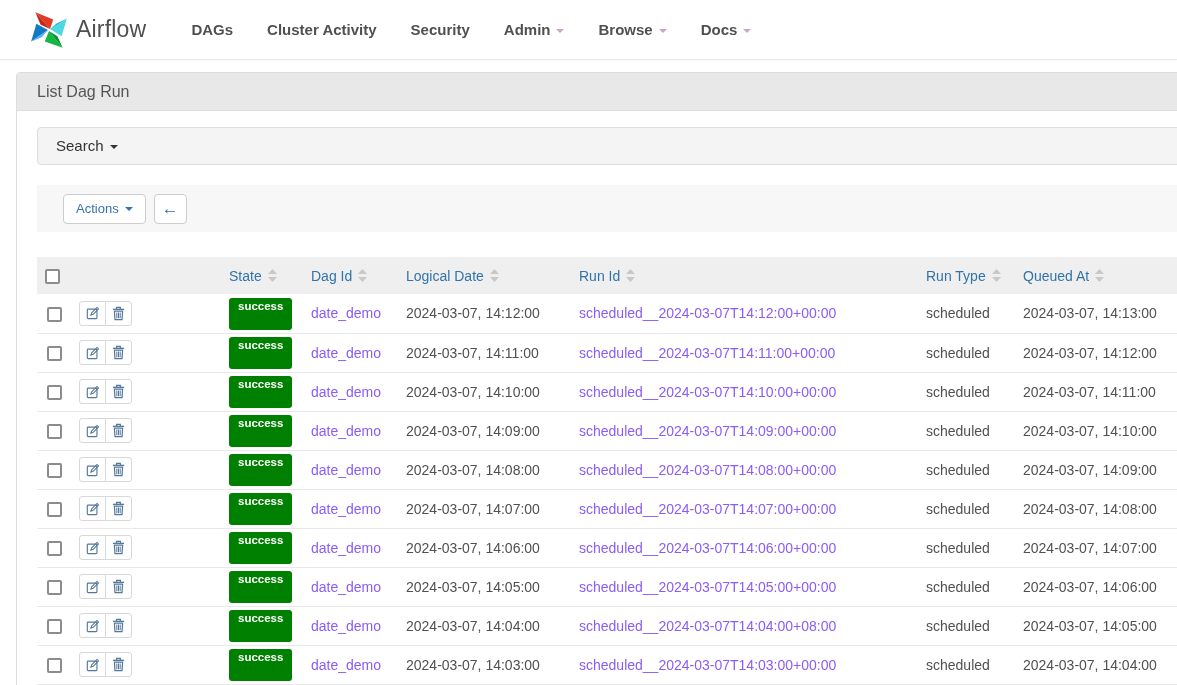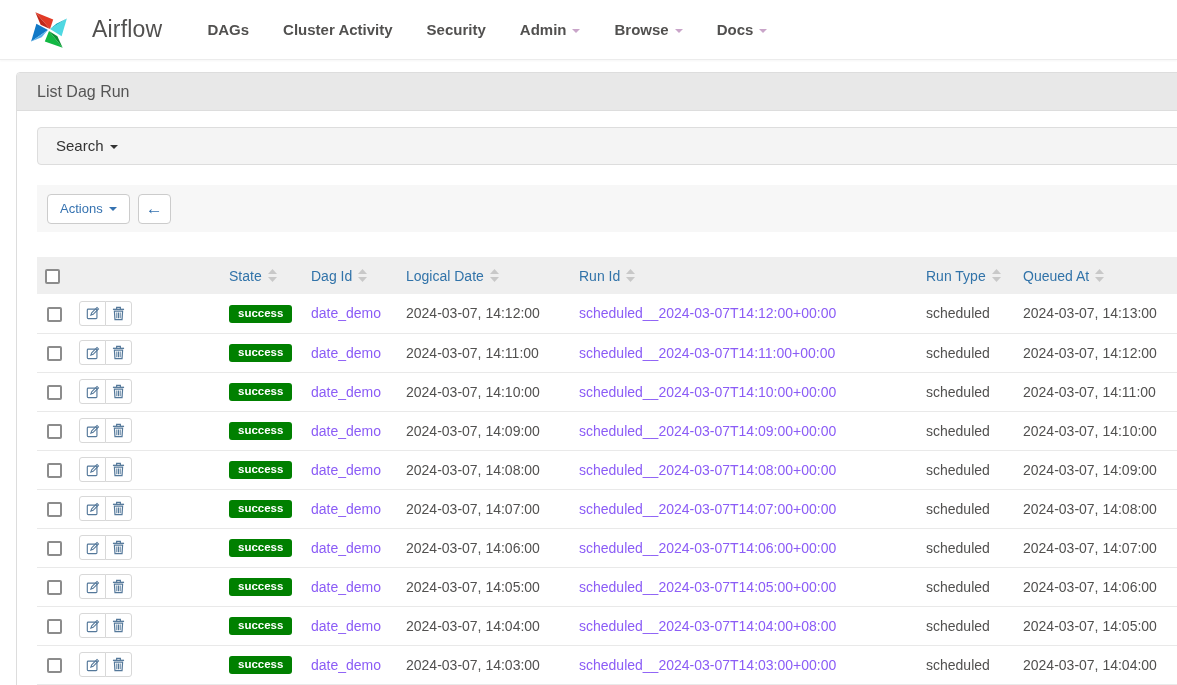--- a/index.html
+++ b/index.html
@@ -6,21 +6,21 @@
   html,body { background:#fff; }
   body { font-family:"Liberation Sans", sans-serif; color:#51504f; }
   .viewport { position:relative; width:1177px; height:685px; overflow:hidden; background:#fff; }
 
   
   .navbar { position:absolute; top:0; left:0; width:100%; height:60px; background:#fff;
             border-bottom:1px solid #ececec; box-shadow:0 1px 2px rgba(0,0,0,0.04);
             display:flex; align-items:center; padding-left:28px; }
   .brand { display:flex; align-items:center; cursor:pointer; }
   .brand svg { width:42px; height:44px; }
-  .brand-text { font-size:23px; color:#51504f; margin-left:22px; letter-spacing:0.2px; }
+  .brand-text { font-size:23px; color:#51504f; margin-left:6px; letter-spacing:0.2px; }
   .nav-items { display:flex; align-items:center; margin-left:28px; }
   .nav-item { display:flex; align-items:center; padding:0 17px; height:72px;
               font-size:15px; font-weight:bold; color:#51504f; cursor:pointer; text-decoration:none; }
   .nav-caret { width:0; height:0; border-left:4px solid transparent; border-right:4px solid transparent;
                border-top:4px solid #c9a5c9; margin-left:6px; margin-top:2px; }
 
   
   .panel { position:absolute; left:16px; top:72px; right:-10px; bottom:-10px;
            background:#fff; border:1px solid #ddd; border-radius:4px 4px 0 0; }
   .panel-heading { height:38px; background:#e8e8e8; border-bottom:1px solid #ddd;
@@ -31,21 +31,21 @@
                 border:1px solid #ddd; border-radius:4px; line-height:36px; padding-left:18px;
                 font-size:15px; color:#333; cursor:pointer; }
   .search-caret { display:inline-block; width:0; height:0; border-left:4px solid transparent;
                   border-right:4px solid transparent; border-top:4px solid #333; margin-left:6px;
                   vertical-align:middle; }
 
   .toolbar-band { margin:20px 0 0 20px; width:calc(100% - 20px); height:47px; background:#f7f7f7;
                   display:flex; align-items:center; padding-left:10px; }
   .btn { height:30px; background:#fff; border:1px solid #ccc; border-radius:4px; color:#3572b0;
          font-size:13px; font-family:"Liberation Sans",sans-serif; display:inline-flex;
-         align-items:center; justify-content:center; cursor:pointer; }
+         align-items:center; justify-content:center; cursor:pointer;margin-left:16px; }
   .btn-actions { padding:0 12px; }
   .btn-caret { width:0; height:0; border-left:4px solid transparent; border-right:4px solid transparent;
                border-top:4px solid #3572b0; margin-left:6px; margin-top:1px; }
   .btn-back { width:33px; margin-left:8px; font-size:17px; font-weight:bold; }
 
   
   table { margin:25px 0 0 20px; width:1148px; border-collapse:collapse; table-layout:fixed;
           font-size:14px; }
   thead tr { height:37px; background:#efefef; }
   th { text-align:left; padding:0 10px; color:#3173a9; font-weight:normal; font-size:14px;
@@ -62,21 +62,21 @@
 
   .sort-icon { display:inline-block; margin-left:6px; vertical-align:-1px; }
 
   .action-group { display:inline-flex; }
   .icon-btn { width:27px; height:25px; background:#fff; border:1px solid #d8d8d8;
               display:inline-flex; align-items:center; justify-content:center; cursor:pointer; }
   .icon-btn:first-child { border-radius:3px 0 0 3px; }
   .icon-btn:last-child { border-radius:0 3px 3px 0; margin-left:-1px; }
 
   .badge-success { display:inline-block; background:#008000; color:#fff; font-size:11.5px;
-                   font-weight:bold; padding:3px 9px 4px; border-radius:3px; line-height:1; }
+                   font-weight:bold; padding:3px 9px 18px; border-radius:3px; line-height:1; }
   a.cell-link { color:#8b5cf6; text-decoration:none; cursor:pointer; }
   .cell-text { color:#51504f; }
 </style>
 </head>
 <body>
 
 <div class="viewport">
 
   <div class="navbar">
     <div class="brand">

